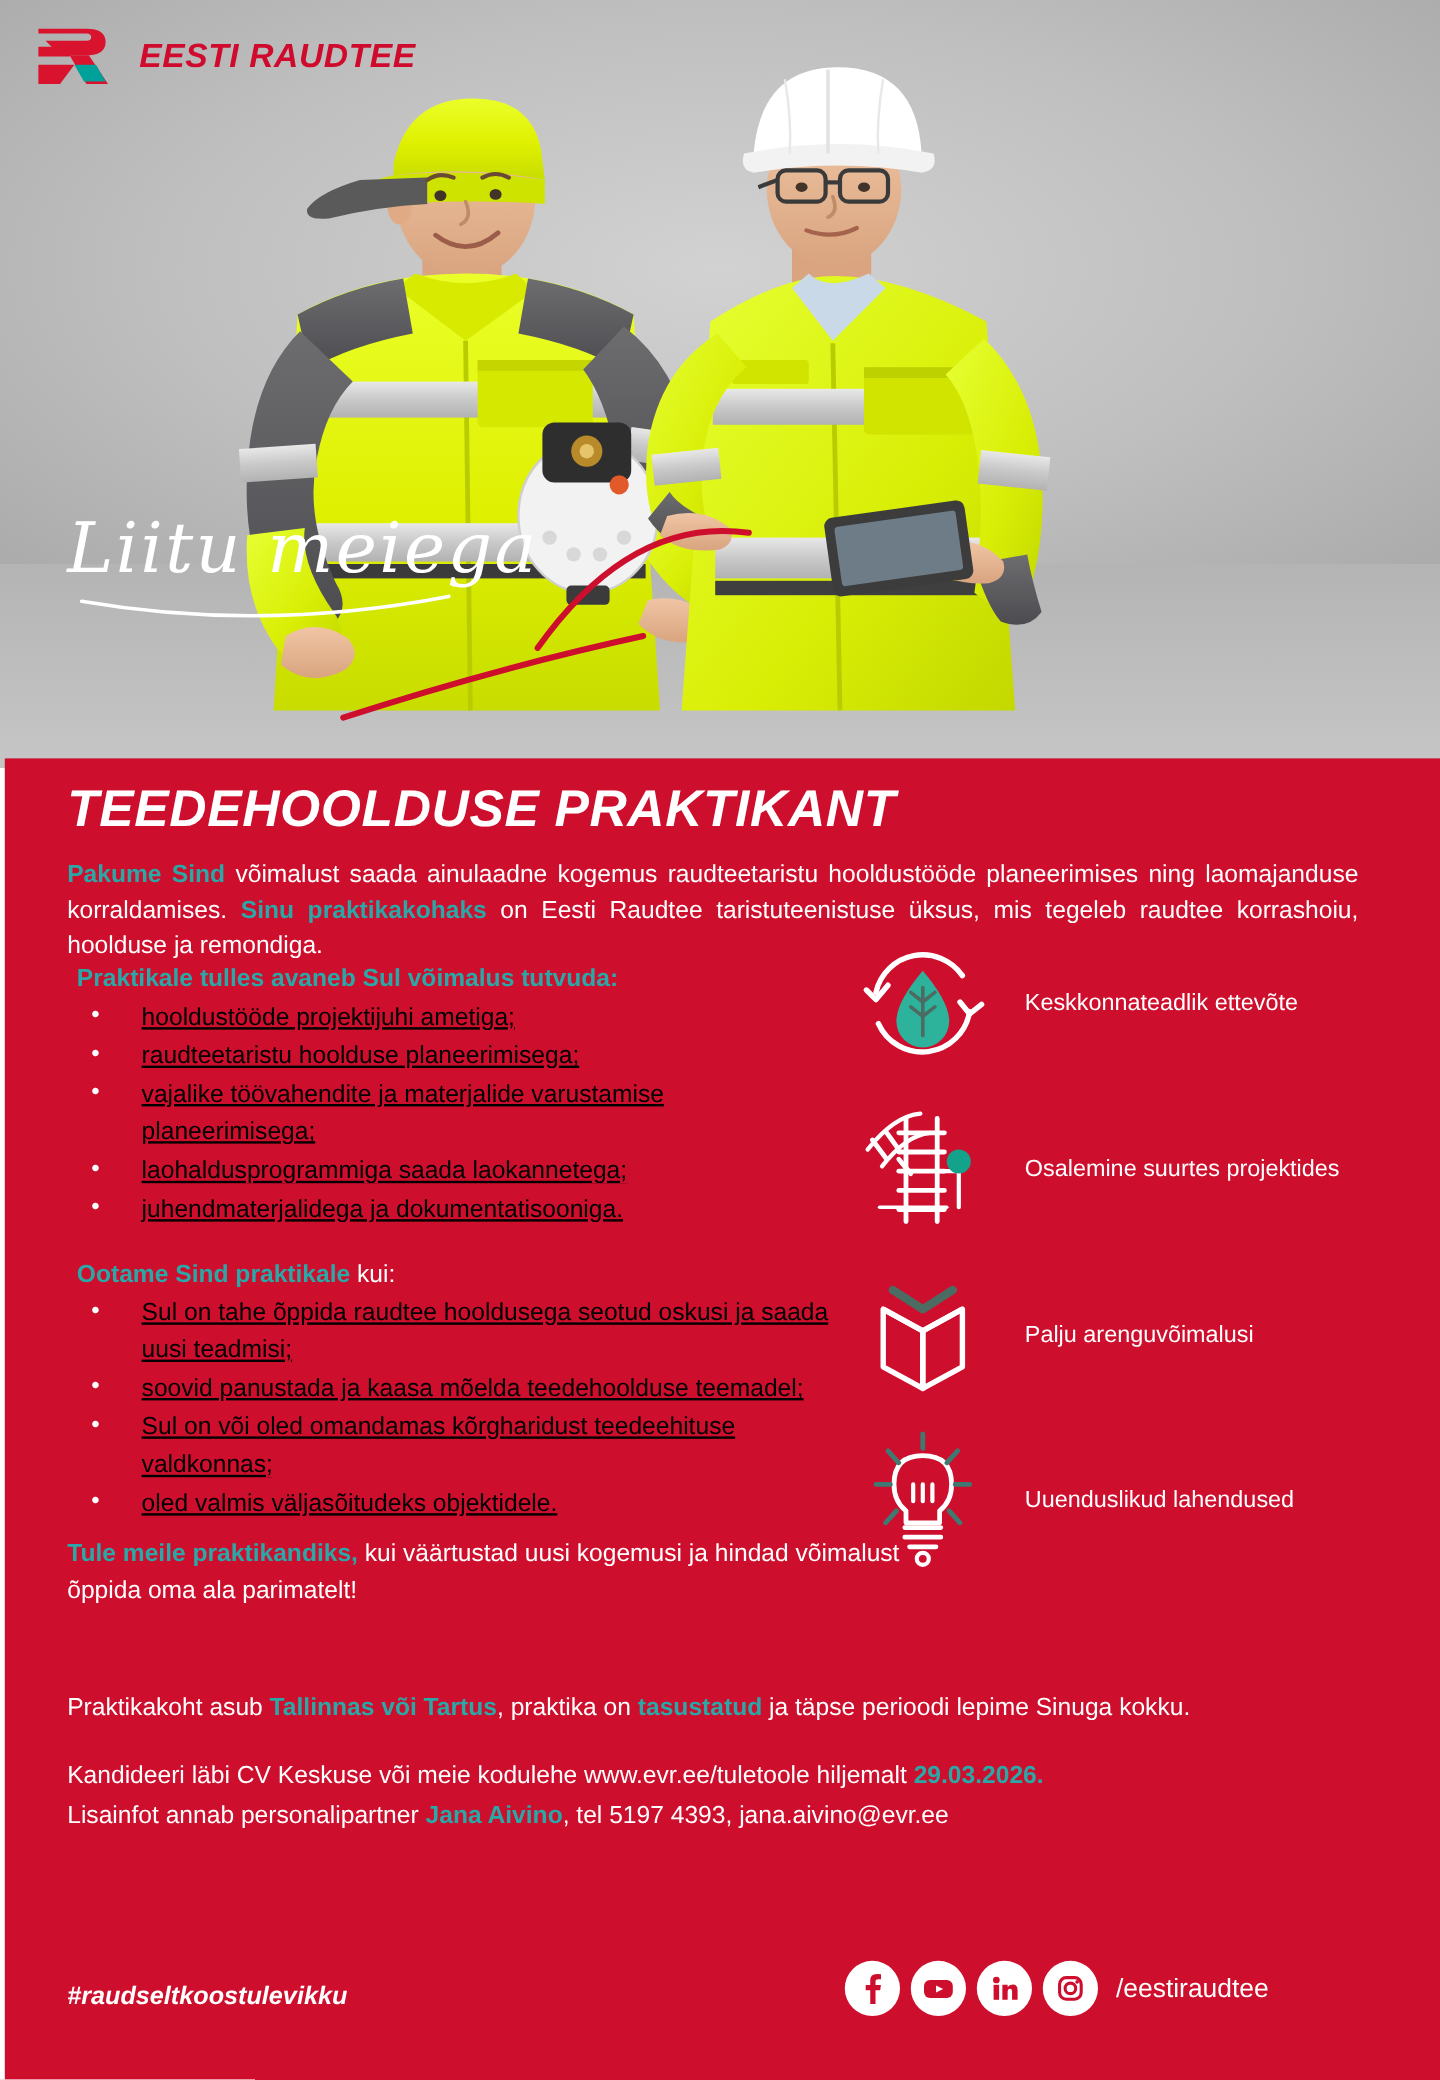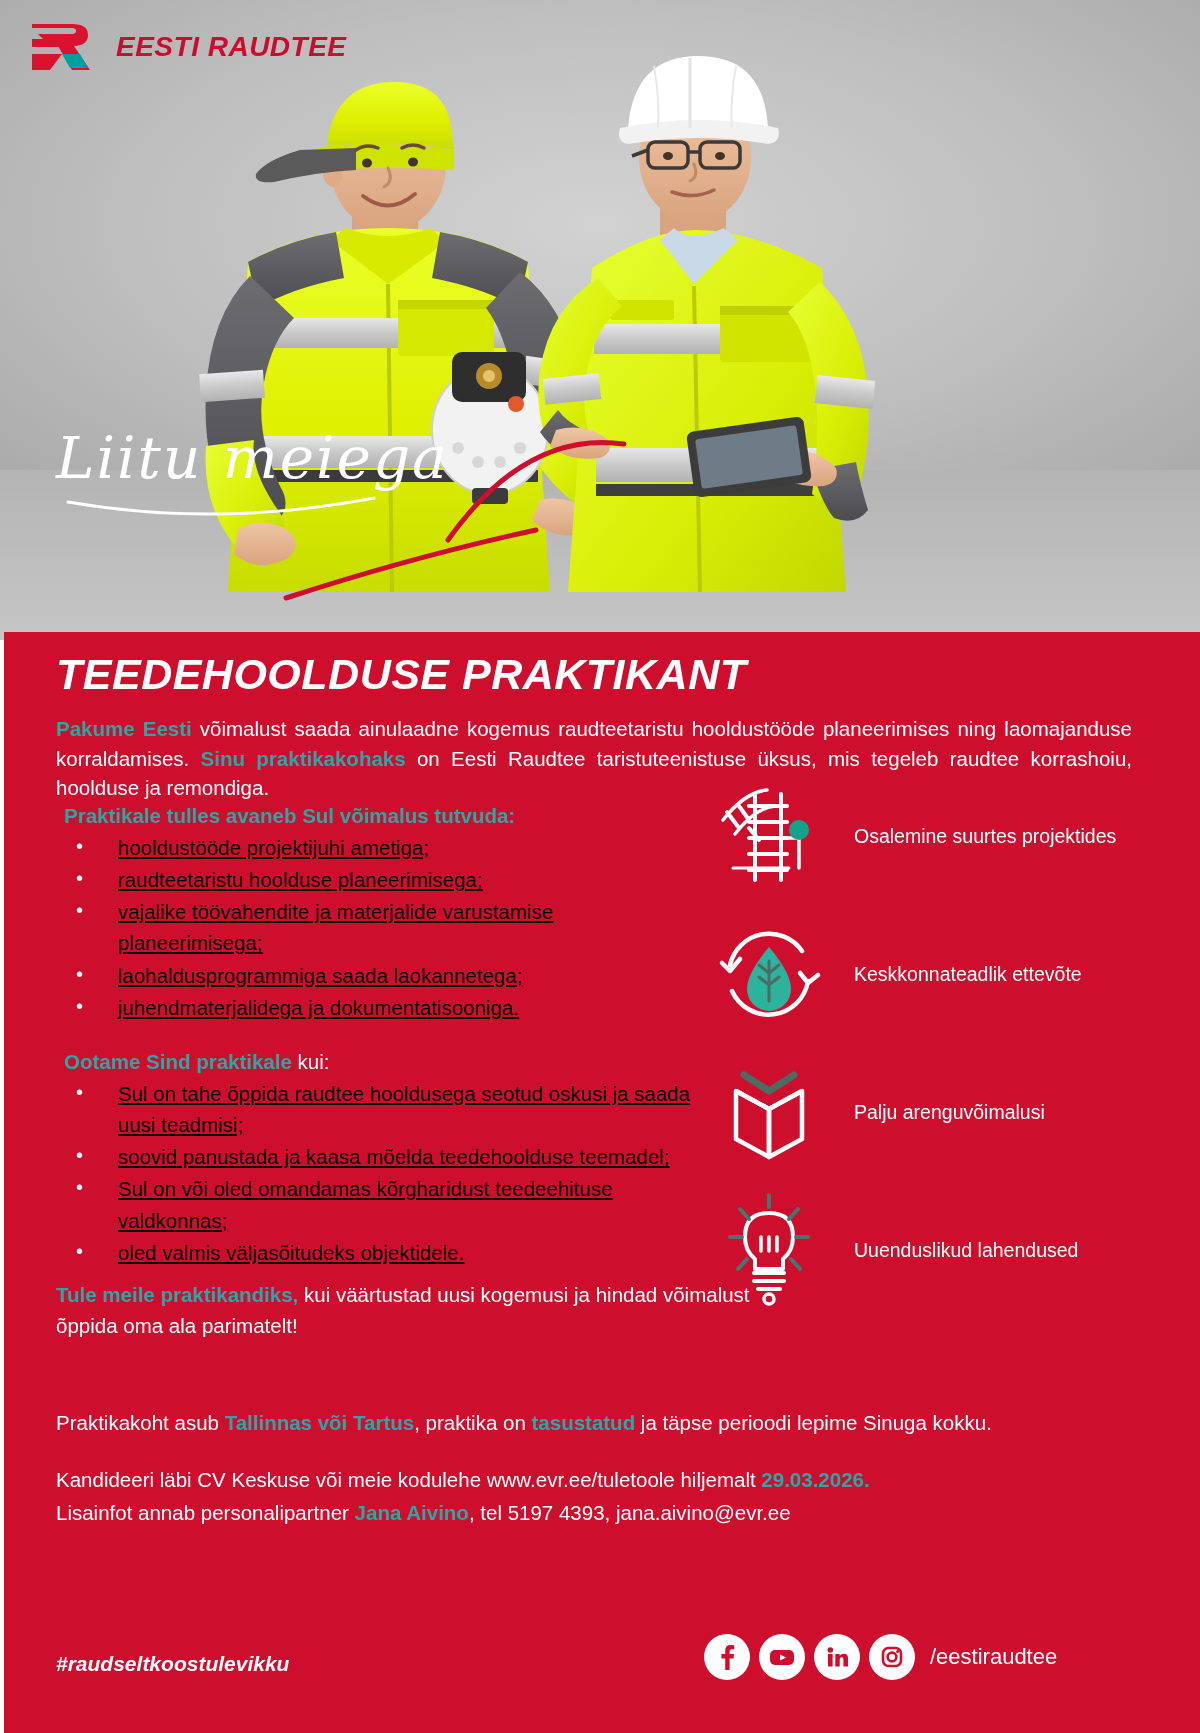--- a/index.html
+++ b/index.html
@@ -290,21 +290,21 @@
         <path d="M20 96 q150 26 306 -4" stroke="#ffffff" stroke-width="3" fill="none" stroke-linecap="round"></path>
       </svg>
     </div>
   </div>
 
   <div class="body-red">
 
     <h1 class="job-title">TEEDEHOOLDUSE PRAKTIKANT</h1>
 
     <p class="intro">
-      <span class="hl">Pakume Eesti</span><span> võimalust saada ainulaadne kogemus raudteetaristu hooldustööde planeerimises ning laomajanduse korraldamises. </span><span class="hl">Sinu praktikakohaks</span><span> on Eesti Raudtee taristuteenistuse üksus, mis tegeleb raudtee korrashoiu, hoolduse ja remondiga.</span>
+      <span class="hl">Pakume Sind</span><span> võimalust saada ainulaadne kogemus raudteetaristu hooldustööde planeerimises ning laomajanduse korraldamises. </span><span class="hl">Sinu praktikakohaks</span><span> on Eesti Raudtee taristuteenistuse üksus, mis tegeleb raudtee korrashoiu, hoolduse ja remondiga.</span>
     </p>
 
     <div class="left-col">
 
       <div class="sec-head">Praktikale tulles avaneb Sul võimalus tutvuda:</div>
       <ul class="blist">
         <li>hooldustööde projektijuhi ametiga;</li>
         <li>raudteetaristu hoolduse planeerimisega;</li>
         <li>vajalike töövahendite ja materjalide varustamise planeerimisega;</li>
         <li>laohaldusprogrammiga saada laokannetega;</li>
@@ -316,20 +316,35 @@
       <div class="sec-head"><span>Ootame Sind praktikale</span><span style="color:#ffffff;font-weight:normal"> kui:</span></div>
       <ul class="blist">
         <li>Sul on tahe õppida raudtee hooldusega seotud oskusi ja saada uusi teadmisi;</li>
         <li>soovid panustada ja kaasa mõelda teedehoolduse teemadel;</li>
         <li>Sul on või oled omandamas kõrgharidust teedeehituse valdkonnas;</li>
         <li>oled valmis väljasõitudeks objektidele.</li>
       </ul>
     </div>
 
     <div class="icon-col">
+
+      <div class="icon-row">
+        <div class="icon-box">
+          <svg width="118" height="118" viewBox="0 0 118 118">
+            <path d="M20 50 a40 40 0 0 1 72 -14" stroke="#ffffff" stroke-width="4.5" fill="none" stroke-linecap="round"></path>
+            <path d="M98 66 a40 40 0 0 1 -76 10" stroke="#ffffff" stroke-width="4.5" fill="none" stroke-linecap="round"></path>
+            <path d="M12 48 l8 8 l10 -12" stroke="#ffffff" stroke-width="4.5" fill="none" stroke-linecap="round" stroke-linejoin="round"></path>
+            <path d="M90 58 l8 10 l10 -8" stroke="#ffffff" stroke-width="4.5" fill="none" stroke-linecap="round" stroke-linejoin="round"></path>
+            <path d="M59 32 q22 26 22 42 a22 22 0 0 1 -44 0 q0 -16 22 -42 Z" fill="#2db39c"></path>
+            <path d="M59 46 L59 86" stroke="#4c6b63" stroke-width="3" stroke-linecap="round"></path>
+            <path d="M59 58 l-10 -8 M59 58 l10 -8 M59 70 l-10 -8 M59 70 l10 -8" stroke="#4c6b63" stroke-width="3" stroke-linecap="round" fill="none"></path>
+          </svg>
+        </div>
+        <div class="icon-label">Keskkonnateadlik ettevõte</div>
+      </div>
 
       <div class="icon-row">
         <div class="icon-box">
           <svg width="120" height="120" viewBox="0 0 120 120">
             <g stroke="#ffffff" stroke-width="4" fill="none" stroke-linecap="round">
               <path d="M46 18 L46 104"></path>
               <path d="M72 18 L72 104"></path>
               <path d="M40 30 L78 30"></path>
                 <path d="M40 46 L78 46"></path>
               <path d="M40 62 L78 62"></path>
@@ -340,35 +355,20 @@
               <path d="M18 36 L30 52"></path>
                 <path d="M30 30 L40 44"></path>
               <path d="M40 52 L50 64"></path>
               <path d="M24 92 L80 92" stroke-width="3"></path>
               <path d="M74 62 L90 62 L90 92" stroke-width="3.5"></path>
             </g>
             <circle cx="90" cy="54" r="10" fill="#13a38b"></circle>
           </svg>
         </div>
         <div class="icon-label">Osalemine suurtes projektides</div>
-      </div>
-
-      <div class="icon-row">
-        <div class="icon-box">
-          <svg width="118" height="118" viewBox="0 0 118 118">
-            <path d="M20 50 a40 40 0 0 1 72 -14" stroke="#ffffff" stroke-width="4.5" fill="none" stroke-linecap="round"></path>
-            <path d="M98 66 a40 40 0 0 1 -76 10" stroke="#ffffff" stroke-width="4.5" fill="none" stroke-linecap="round"></path>
-            <path d="M12 48 l8 8 l10 -12" stroke="#ffffff" stroke-width="4.5" fill="none" stroke-linecap="round" stroke-linejoin="round"></path>
-            <path d="M90 58 l8 10 l10 -8" stroke="#ffffff" stroke-width="4.5" fill="none" stroke-linecap="round" stroke-linejoin="round"></path>
-            <path d="M59 32 q22 26 22 42 a22 22 0 0 1 -44 0 q0 -16 22 -42 Z" fill="#2db39c"></path>
-            <path d="M59 46 L59 86" stroke="#4c6b63" stroke-width="3" stroke-linecap="round"></path>
-            <path d="M59 58 l-10 -8 M59 58 l10 -8 M59 70 l-10 -8 M59 70 l10 -8" stroke="#4c6b63" stroke-width="3" stroke-linecap="round" fill="none"></path>
-          </svg>
-        </div>
-        <div class="icon-label">Keskkonnateadlik ettevõte</div>
       </div>
 
       <div class="icon-row">
         <div class="icon-box">
           <svg width="118" height="118" viewBox="0 0 118 118">
             <path d="M26 38 L59 56 L92 38" stroke="#ffffff" stroke-width="4.5" fill="none" stroke-linejoin="round"></path>
             <path d="M34 22 L59 38 L84 22" stroke="#4c6b63" stroke-width="7" fill="none" stroke-linejoin="round" stroke-linecap="round"></path>
             <path d="M26 38 L26 86 L59 104 L59 56 Z" stroke="#ffffff" stroke-width="4.5" fill="none" stroke-linejoin="round"></path>
             <path d="M92 38 L92 86 L59 104 L59 56 Z" stroke="#ffffff" stroke-width="4.5" fill="none" stroke-linejoin="round"></path>
           </svg>

